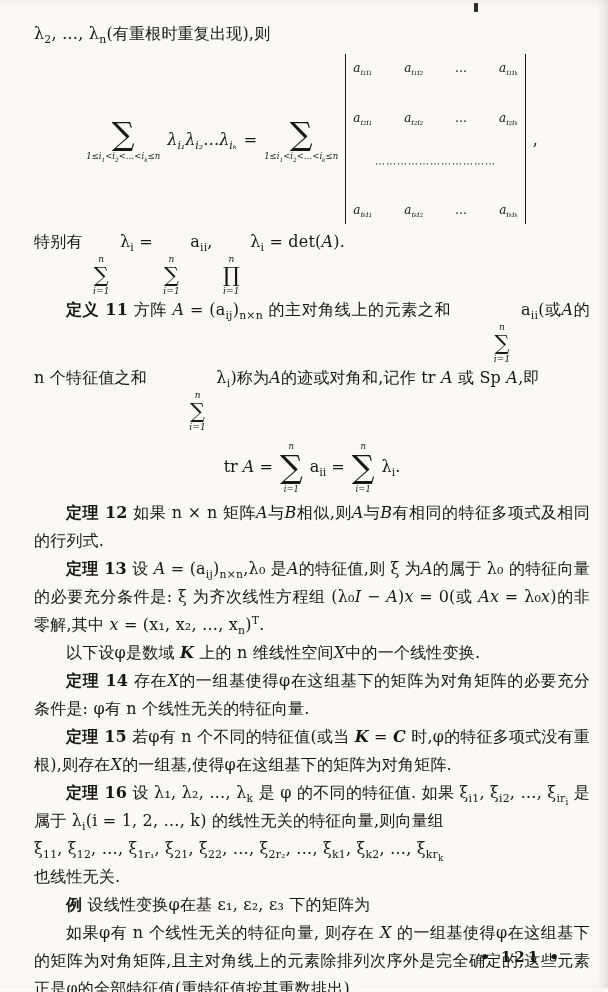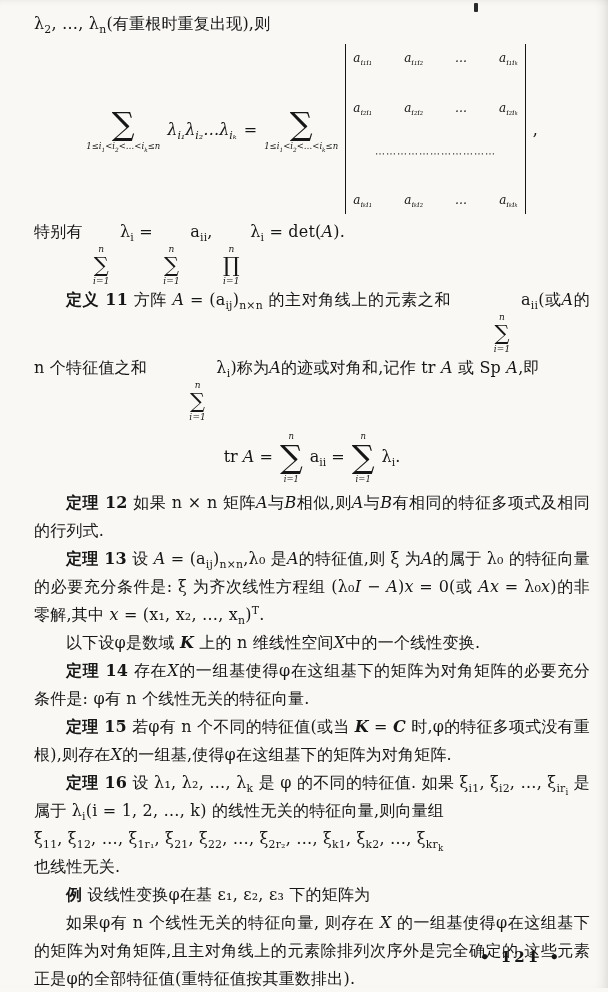--- a/index.html
+++ b/index.html
@@ -6,21 +6,21 @@
   body{
     width:608px;height:992px;overflow:hidden;
     background:#f9f8f4;
     color:#161616;
     font-family:"DejaVu Serif","Liberation Serif",serif;
     position:relative;
   }
   .page{
     box-sizing:border-box;
     width:608px;height:988px;
-    padding:10px 18px 0 34px;
+    padding:20px 18px 0 34px;
     box-shadow:inset -10px 0 14px -10px rgba(0,0,0,.18), inset 0 6px 10px -8px rgba(0,0,0,.10);
     position:relative;
   }
   p.body{
     margin:0;
     font-size:16px;
     line-height:28px;
     text-align:justify;
     letter-spacing:.2px;
   }

